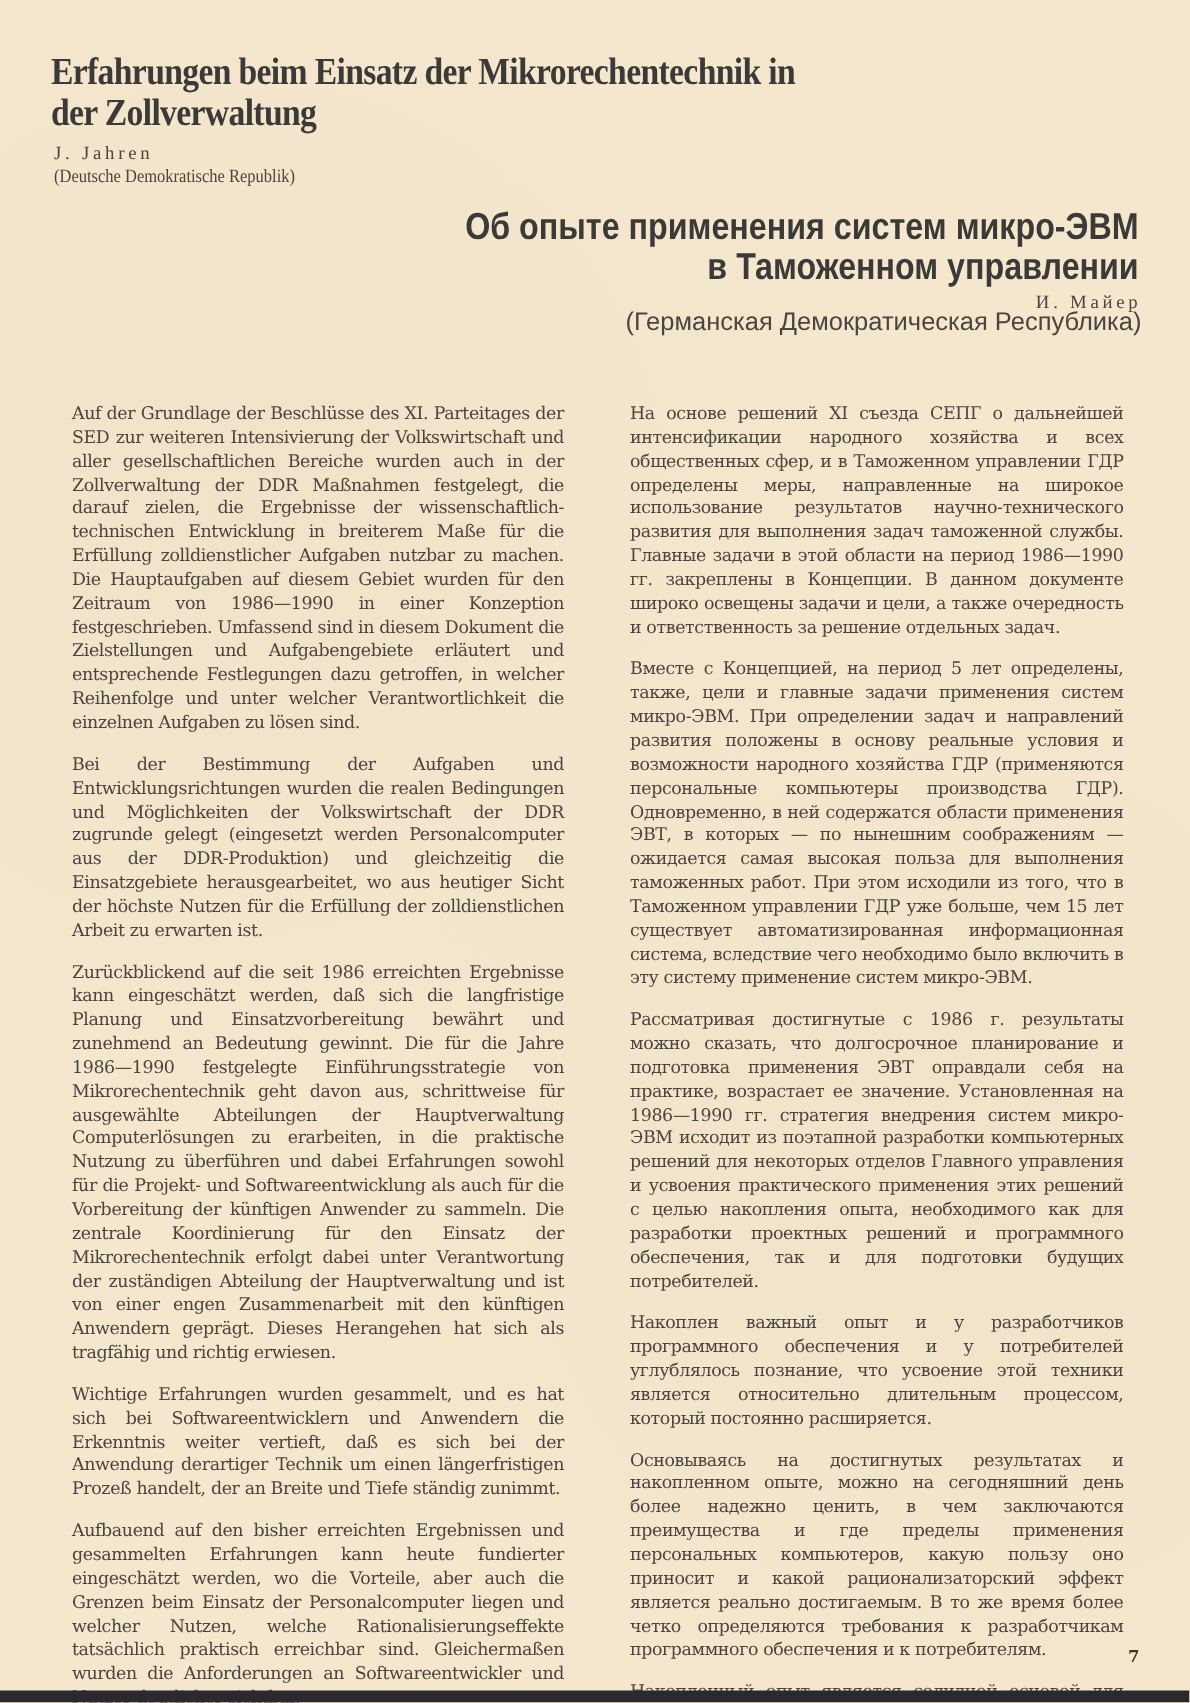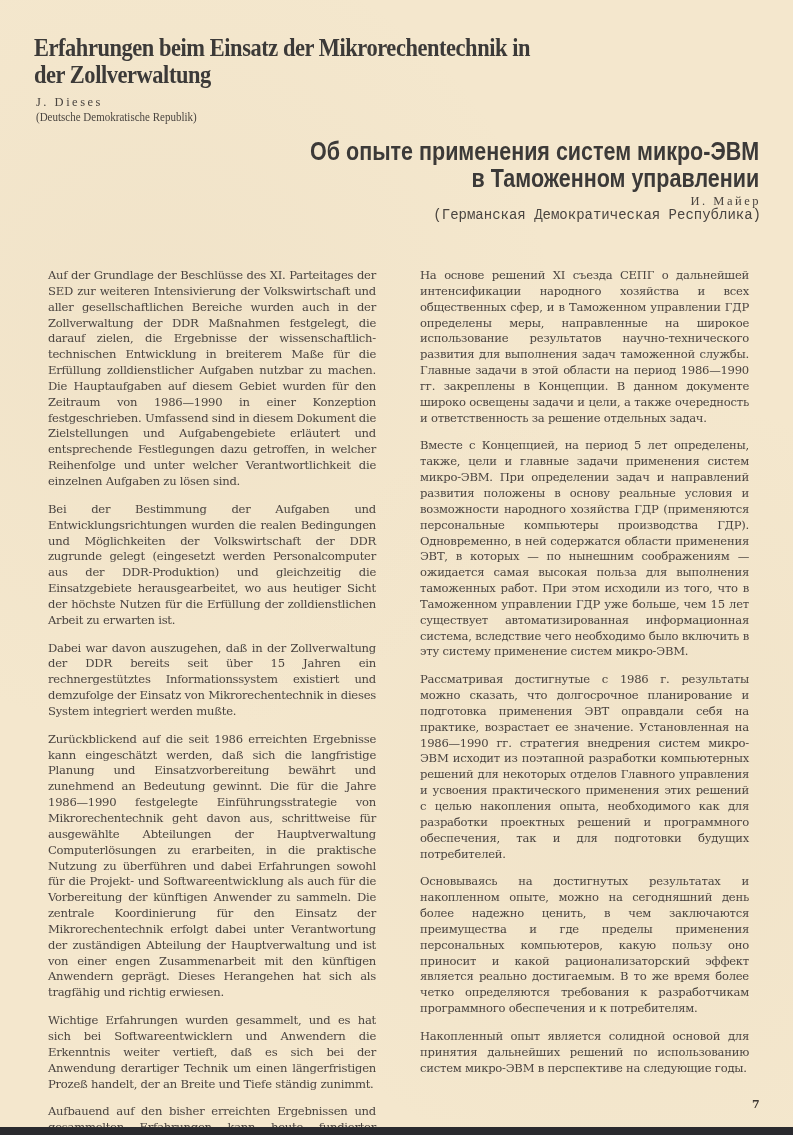--- a/index.html
+++ b/index.html
@@ -45,21 +45,21 @@
     transform: scaleX(0.86); transform-origin: right top;
     margin-right: -258px;
   }
   .author-ru {
     position: absolute; right: 32px; top: 194px;
     font-family: "Liberation Serif", serif; font-size: 12.5px; line-height: 14px; color: #4a4540;
     letter-spacing: 2.5px; text-align: right; margin-left: 44px;
   }
   .country-ru {
     position: absolute; right: 32px; top: 208px;
-    font-family: Liberation Mono, monospace; font-size: 14px; line-height: 14px; color: #4a4540;
+    font-family: Liberation Sans, sans-serif; font-size: 17px; line-height: 14px; color: #4a4540;
     text-align: right; white-space: nowrap;
   }
   .col {
     position: absolute; top: 256px; width: 352px;
     font-family: "DejaVu Serif", serif; font-size: 11.6px; line-height: 15.85px;
     color: #4a4440; text-align: justify; hyphens: auto;
     letter-spacing: -0.25px;
   }
   .col-left { left: 36px; }
   .col-right { left: 408px; width: 353px; }
@@ -69,44 +69,44 @@
     position: absolute; left: 752px; top: 1098px;
     font-family: "DejaVu Serif", serif; font-size: 11px; color: #3a3530; font-weight: bold;
   }
 </style>
 </head>
 <body>
 
 <div class="page">
 
   <div class="title-de">Erfahrungen beim Einsatz der Mikrorechentechnik in der Zollverwaltung</div>
-  <div class="author-de">J. Dieses</div>
+  <div class="author-de">J. Jahren</div>
   <div class="country-de">(Deutsche Demokratische Republik)</div>
 
   <div class="title-ru">
     <div>Об опыте применения систем микро-ЭВМ</div>
     <div>в Таможенном управлении</div>
   </div>
   <div class="author-ru">И. Майер</div>
   <div class="country-ru">(Германская Демократическая Республика)</div>
 
   <div class="col col-left" lang="de">
     <p>Auf der Grundlage der Beschlüsse des XI. Parteitages der SED zur weiteren Intensivierung der Volkswirtschaft und aller gesellschaftlichen Bereiche wurden auch in der Zollverwaltung der DDR Maßnahmen festgelegt, die darauf zielen, die Ergebnisse der wissenschaftlich-technischen Entwicklung in breiterem Maße für die Erfüllung zolldienstlicher Aufgaben nutzbar zu machen. Die Hauptaufgaben auf diesem Gebiet wurden für den Zeitraum von 1986—1990 in einer Konzeption festgeschrieben. Umfassend sind in diesem Dokument die Zielstellungen und Aufgabengebiete erläutert und entsprechende Festlegungen dazu getroffen, in welcher Reihenfolge und unter welcher Verantwortlichkeit die einzelnen Aufgaben zu lösen sind.</p>
     <p>Bei der Bestimmung der Aufgaben und Entwicklungsrichtungen wurden die realen Bedingungen und Möglichkeiten der Volkswirtschaft der DDR zugrunde gelegt (eingesetzt werden Personalcomputer aus der DDR-Produktion) und gleichzeitig die Einsatzgebiete herausgearbeitet, wo aus heutiger Sicht der höchste Nutzen für die Erfüllung der zolldienstlichen Arbeit zu erwarten ist.</p>
-    <p>Dabei war davon auszugehen, daß in der Zollverwaltung der DDR bereits seit über 15 Jahren ein rechnergestütztes Informationssystem existiert und demzufolge der Einsatz von Mikrorechentechnik in dieses System integriert werden mußte.</p>
     <p>Zurückblickend auf die seit 1986 erreichten Ergebnisse kann eingeschätzt werden, daß sich die langfristige Planung und Einsatzvorbereitung bewährt und zunehmend an Bedeutung gewinnt. Die für die Jahre 1986—1990 festgelegte Einführungsstrategie von Mikrorechentechnik geht davon aus, schrittweise für ausgewählte Abteilungen der Hauptverwaltung Computerlösungen zu erarbeiten, in die praktische Nutzung zu überführen und dabei Erfahrungen sowohl für die Projekt- und Softwareentwicklung als auch für die Vorbereitung der künftigen Anwender zu sammeln. Die zentrale Koordinierung für den Einsatz der Mikrorechentechnik erfolgt dabei unter Verantwortung der zuständigen Abteilung der Hauptverwaltung und ist von einer engen Zusammenarbeit mit den künftigen Anwendern geprägt. Dieses Herangehen hat sich als tragfähig und richtig erwiesen.</p>
     <p>Wichtige Erfahrungen wurden gesammelt, und es hat sich bei Softwareentwicklern und Anwendern die Erkenntnis weiter vertieft, daß es sich bei der Anwendung derartiger Technik um einen längerfristigen Prozeß handelt, der an Breite und Tiefe ständig zunimmt.</p>
     <p>Aufbauend auf den bisher erreichten Ergebnissen und gesammelten Erfahrungen kann heute fundierter eingeschätzt werden, wo die Vorteile, aber auch die Grenzen beim Einsatz der Personalcomputer liegen und welcher Nutzen, welche Rationalisierungseffekte tatsächlich praktisch erreichbar sind. Gleichermaßen wurden die Anforderungen an Softwareentwickler und Nutzer deutlicher sichtbar.</p>
 
   </div>
 
   <div class="col col-right" lang="ru">
     <p>На основе решений XI съезда СЕПГ о дальнейшей интенсификации народного хозяйства и всех общественных сфер, и в Таможенном управлении ГДР определены меры, направленные на широкое использование результатов научно-технического развития для выполнения задач таможенной службы. Главные задачи в этой области на период 1986—1990 гг. закреплены в Концепции. В данном документе широко освещены задачи и цели, а также очередность и ответственность за решение отдельных задач.</p>
     <p>Вместе с Концепцией, на период 5 лет определены, также, цели и главные задачи применения систем микро-ЭВМ. При определении задач и направлений развития положены в основу реальные условия и возможности народного хозяйства ГДР (применяются персональные компьютеры производства ГДР). Одновременно, в ней содержатся области применения ЭВТ, в которых — по нынешним соображениям — ожидается самая высокая польза для выполнения таможенных работ. При этом исходили из того, что в Таможенном управлении ГДР уже больше, чем 15 лет существует автоматизированная информационная система, вследствие чего необходимо было включить в эту систему применение систем микро-ЭВМ.</p>
     <p>Рассматривая достигнутые с 1986 г. результаты можно сказать, что долгосрочное планирование и подготовка применения ЭВТ оправдали себя на практике, возрастает ее значение. Установленная на 1986—1990 гг. стратегия внедрения систем микро-ЭВМ исходит из поэтапной разработки компьютерных решений для некоторых отделов Главного управления и усвоения практического применения этих решений с целью накопления опыта, необходимого как для разработки проектных решений и программного обеспечения, так и для подготовки будущих потребителей.</p>
+    <p>Накоплен важный опыт и у разработчиков программного обеспечения и у потребителей углублялось познание, что усвоение этой техники является относительно длительным процессом, который постоянно расширяется.</p>
     <p>Основываясь на достигнутых результатах и накопленном опыте, можно на сегодняшний день более надежно ценить, в чем заключаются преимущества и где пределы применения персональных компьютеров, какую пользу оно приносит и какой рационализаторский эффект является реально достигаемым. В то же время более четко определяются требования к разработчикам программного обеспечения и к потребителям.</p>
     <p>Накопленный опыт является солидной основой для принятия дальнейших решений по использованию систем микро-ЭВМ в перспективе на следующие годы.</p>
 
   </div>
 
   <div class="page-number">7</div>
 </div>
 <div class="bottom-strip"></div>
 
 </body></html>

